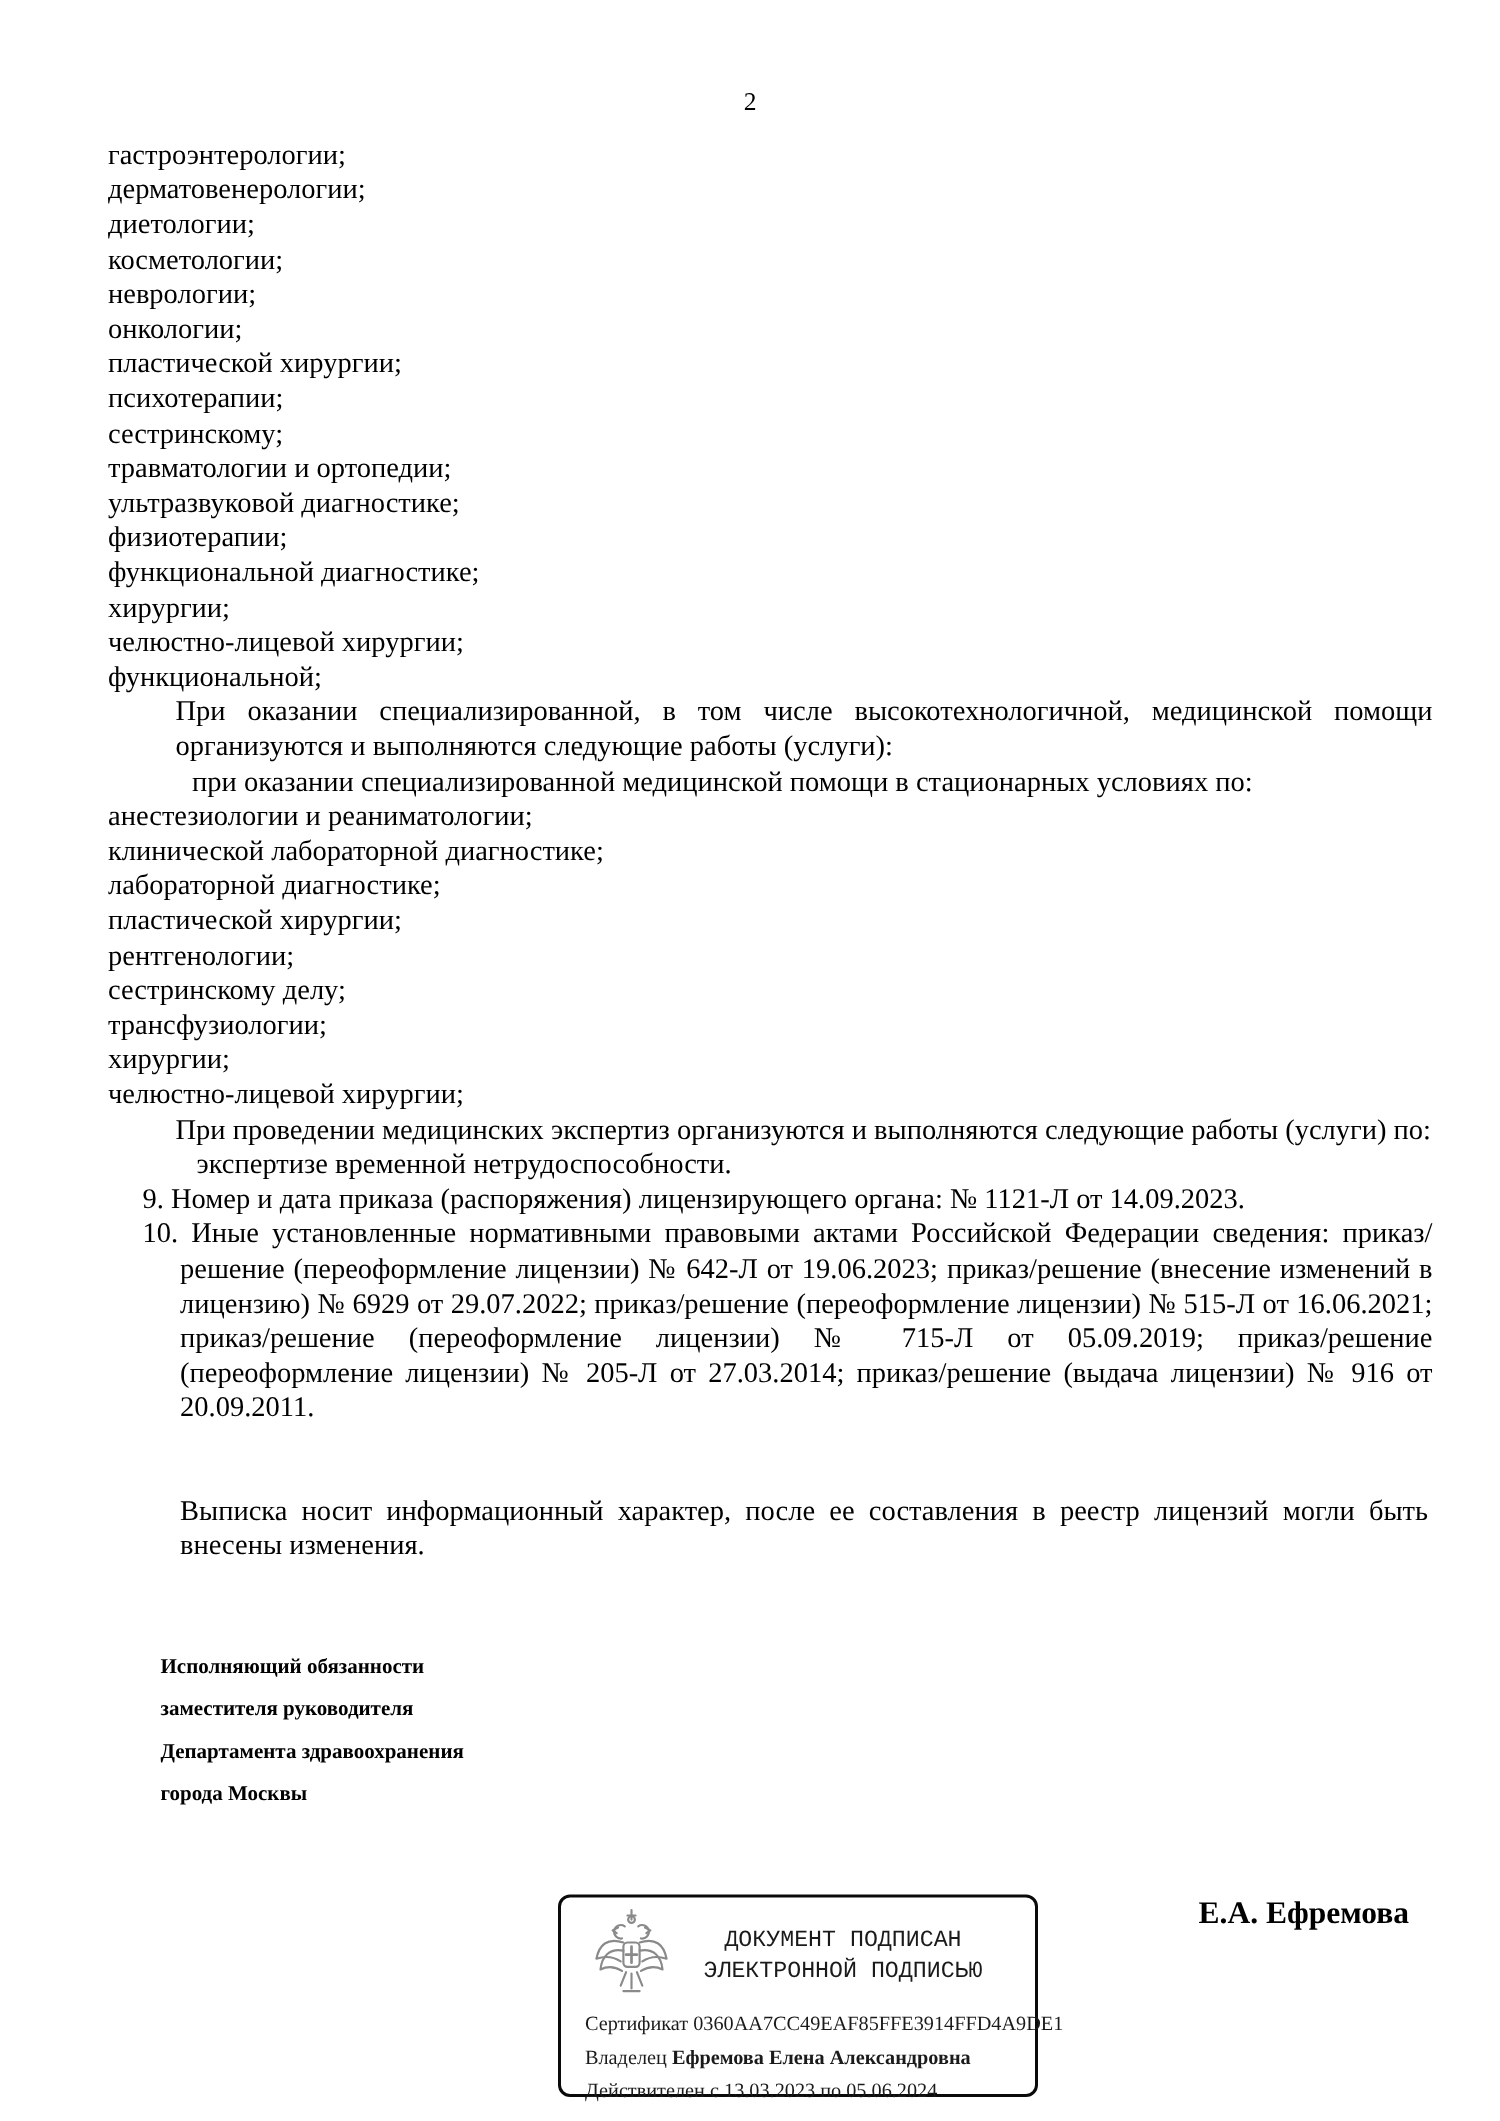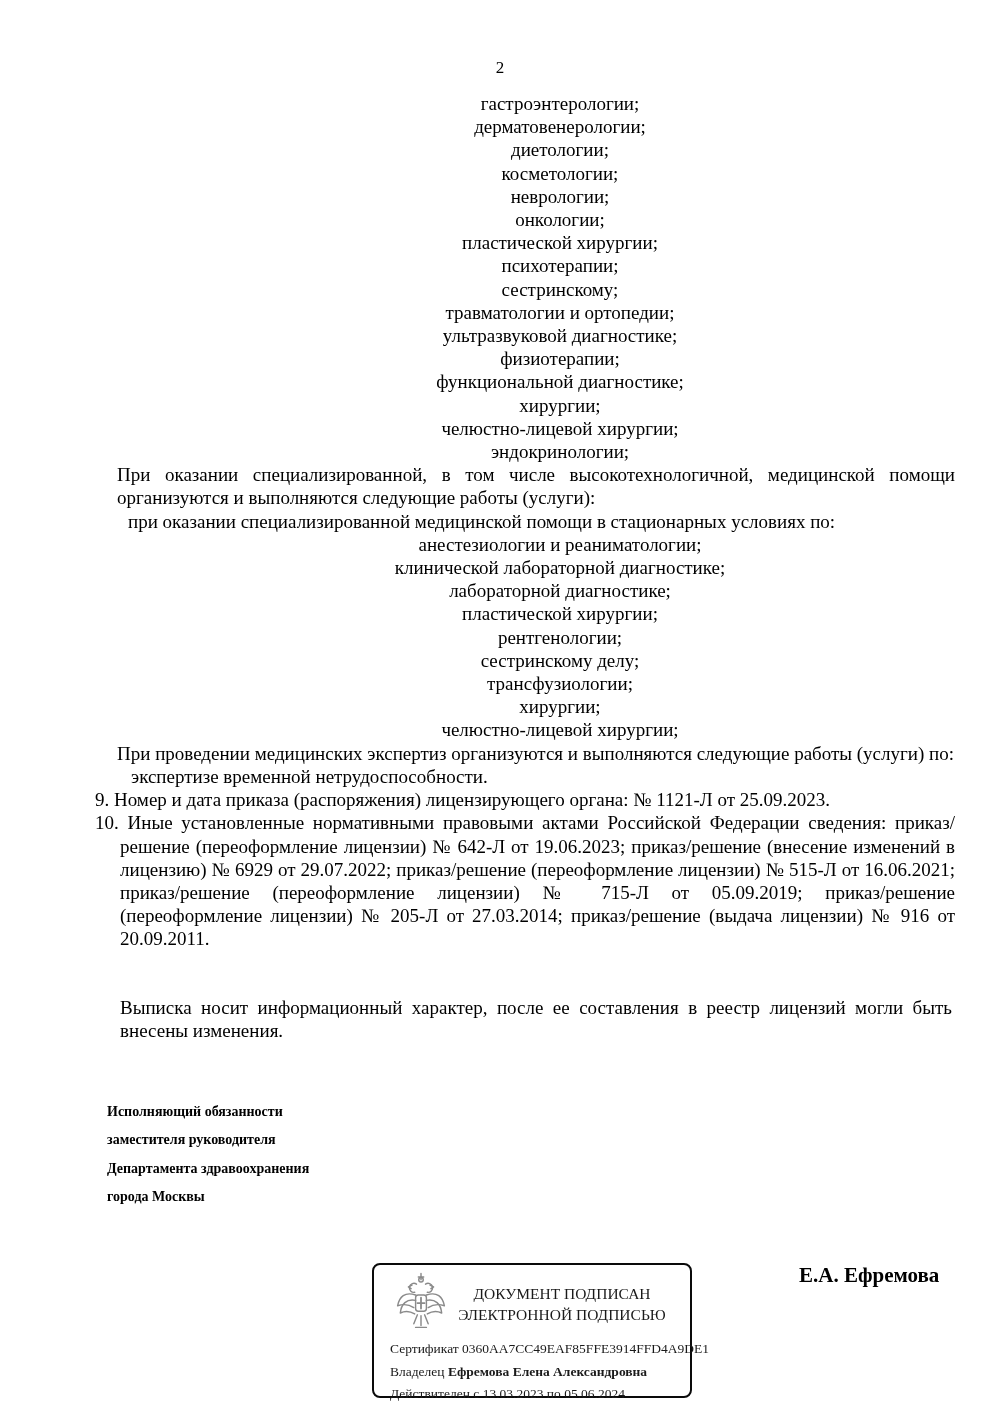--- a/index.html
+++ b/index.html
@@ -11,39 +11,39 @@
     color:#000;
     font-family:"Liberation Serif","DejaVu Serif",serif;
     font-size:19px;line-height:23.2px;
     overflow:hidden;
   }
   .page-number{
     position:absolute;top:56px;left:0;width:100%;
     text-align:center;font-size:17px;
   }
   .content{padding-top:92px;}
-  .list-item{margin-left:120px;white-space:nowrap;text-align:center;}
+  .list-item{margin-left:72px;white-space:nowrap;}
   .p-just{margin:0 45px 0 117px;text-align:justify;}
   .subline1{margin-left:128px;font-family:Liberation Serif, serif;}
   .subline2{margin-left:131px;}
   .item9{margin-left:95px;}
   .item10{margin:0 45px 0 120px;text-indent:-25px;text-align:justify;}
   .note{margin:45px 48px 0 120px;text-align:justify;}
   .signature{margin:56px 0 12px 107px;font-weight:bold;font-size:14px;line-height:28.5px;}
   .sig-line{white-space:nowrap;}
   .sig-name{
     position:absolute;left:799px;top:1264px;
     font-weight:bold;font-size:21px;white-space:nowrap;
   }
   .stamp{
     position:absolute;left:372px;top:1263px;
     width:320px;height:135px;box-sizing:border-box;
     background:#fff;border:2.5px solid #0a0a0a;border-radius:8px;
   }
-  .stamp-top{display:flex;align-items:center;padding:6px 10px 0 20px;}
+  .stamp-top{display:flex;align-items:center;padding:6px 10px 0 20px;font-family:Liberation Mono, monospace;}
   .stamp-emblem{flex:0 0 auto;width:54px;height:66px;}
   .stamp-title{
     flex:1;text-align:center;
     font-size:15.5px;line-height:21px;color:#1a1a1a;
     padding-right:4px;
   }
   .stamp-details{
     padding:1px 8px 0 16px;
     font-size:13.5px;line-height:22.6px;color:#1a1a1a;
     white-space:nowrap;
@@ -68,21 +68,21 @@
         <div class="list-item">онкологии;</div>
         <div class="list-item">пластической хирургии;</div>
         <div class="list-item">психотерапии;</div>
         <div class="list-item">сестринскому;</div>
         <div class="list-item">травматологии и ортопедии;</div>
         <div class="list-item">ультразвуковой диагностике;</div>
         <div class="list-item">физиотерапии;</div>
         <div class="list-item">функциональной диагностике;</div>
         <div class="list-item">хирургии;</div>
         <div class="list-item">челюстно-лицевой хирургии;</div>
-        <div class="list-item">эндокринологии;</div>
+        <div class="list-item">функциональной;</div>
       </div>
 
     <div class="p-just">При оказании специализированной, в том числе высокотехнологичной, медицинской помощи организуются и выполняются следующие работы (услуги):</div>
 
     <div class="subline1">при оказании специализированной медицинской помощи в стационарных условиях по:</div>
 
     <div>
         <div class="list-item">анестезиологии и реаниматологии;</div>
         <div class="list-item">клинической лабораторной диагностике;</div>
         <div class="list-item">лабораторной диагностике;</div>
@@ -91,21 +91,21 @@
         <div class="list-item">сестринскому делу;</div>
         <div class="list-item">трансфузиологии;</div>
         <div class="list-item">хирургии;</div>
         <div class="list-item">челюстно-лицевой хирургии;</div>
       </div>
 
     <div class="p-just">При проведении медицинских экспертиз организуются и выполняются следующие работы (услуги) по:</div>
 
     <div class="subline2">экспертизе временной нетрудоспособности.</div>
 
-    <div class="item9">9. Номер и дата приказа (распоряжения) лицензирующего органа: № 1121-Л от 25.09.2023.</div>
+    <div class="item9">9. Номер и дата приказа (распоряжения) лицензирующего органа: № 1121-Л от 14.09.2023.</div>
 
     <div class="item10">10. Иные установленные нормативными правовыми актами Российской Федерации сведения: приказ/решение (переоформление лицензии) № 642-Л от 19.06.2023; приказ/решение (внесение изменений в лицензию) № 6929 от 29.07.2022; приказ/решение (переоформление лицензии) № 515-Л от 16.06.2021; приказ/решение (переоформление лицензии) № 715-Л от 05.09.2019; приказ/решение (переоформление лицензии) № 205-Л от 27.03.2014; приказ/решение (выдача лицензии) № 916 от 20.09.2011.</div>
 
     <div class="note">Выписка носит информационный характер, после ее составления в реестр лицензий могли быть внесены изменения.</div>
 
     <div class="signature">
         <div class="sig-line">Исполняющий обязанности</div>
         <div class="sig-line">заместителя руководителя</div>
         <div class="sig-line">Департамента здравоохранения</div>
         <div class="sig-line">города Москвы</div>

